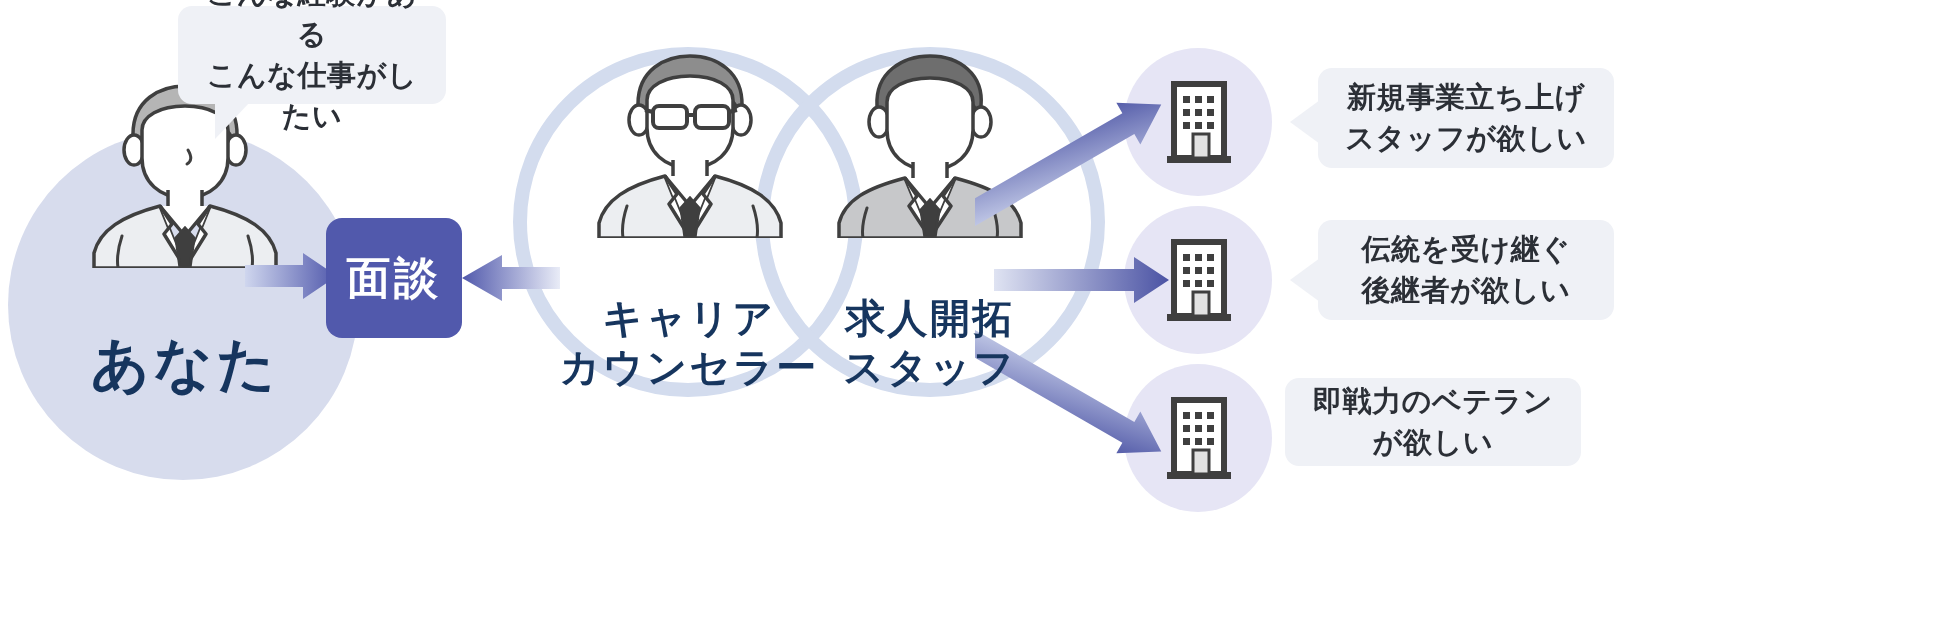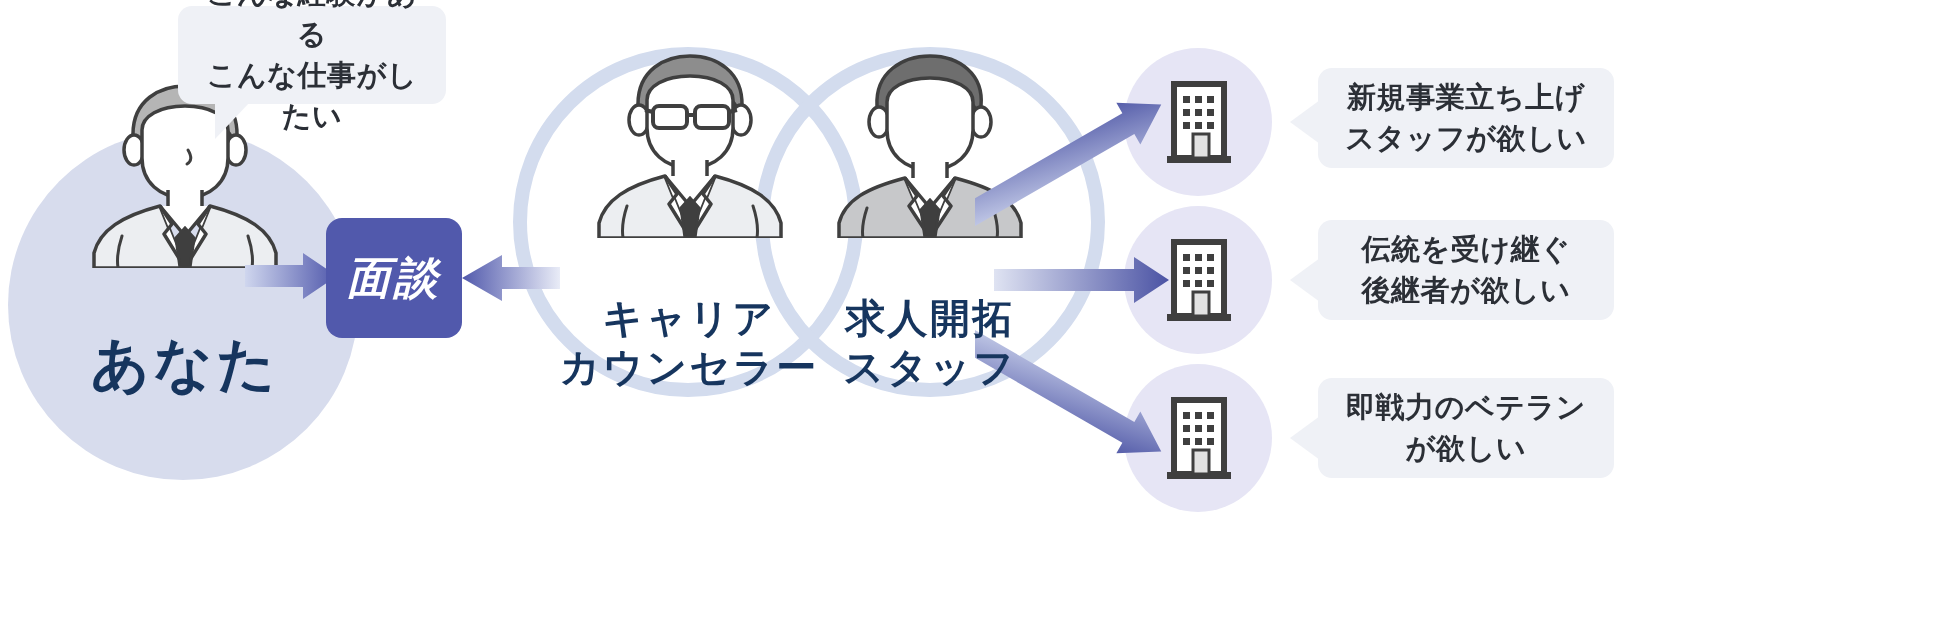--- a/index.html
+++ b/index.html
@@ -57,21 +57,20 @@
     background: #5159ac;
     border-radius: 16px;
     display: flex;
     align-items: center;
     justify-content: center;
     color: #ffffff;
     font-weight: bold;
     font-size: 44px;
     letter-spacing: 0.08em;
     z-index: 35;
-    font-style: italic;
   }
 
   
   .bubble {
     position: absolute;
     background: #eff1f6;
     border-radius: 14px;
     color: #2b2f36;
     font-size: 29px;
     font-weight: bold;
@@ -344,18 +343,18 @@
         <rect x="18" y="31" width="7" height="7"></rect>
           <rect x="30" y="31" width="7" height="7"></rect>
           <rect x="42" y="31" width="7" height="7"></rect>
         <rect x="18" y="44" width="7" height="7"></rect>
           <rect x="30" y="44" width="7" height="7"></rect>
           <rect x="42" y="44" width="7" height="7"></rect>
       </g>
     </svg>
   </div>
   <div class="bubble-tail tail-l" style="left:1290px; top:416px;"></div>
-  <div class="bubble" style="left:1318px; top:378px; width:296px; height:100px;">
+  <div class="bubble" style="left:1285px; top:378px; width:296px; height:88px;">
     <span>即戦力のベテラン
 が欲しい</span>
   </div>
 
 </div>
 
 </body></html>

